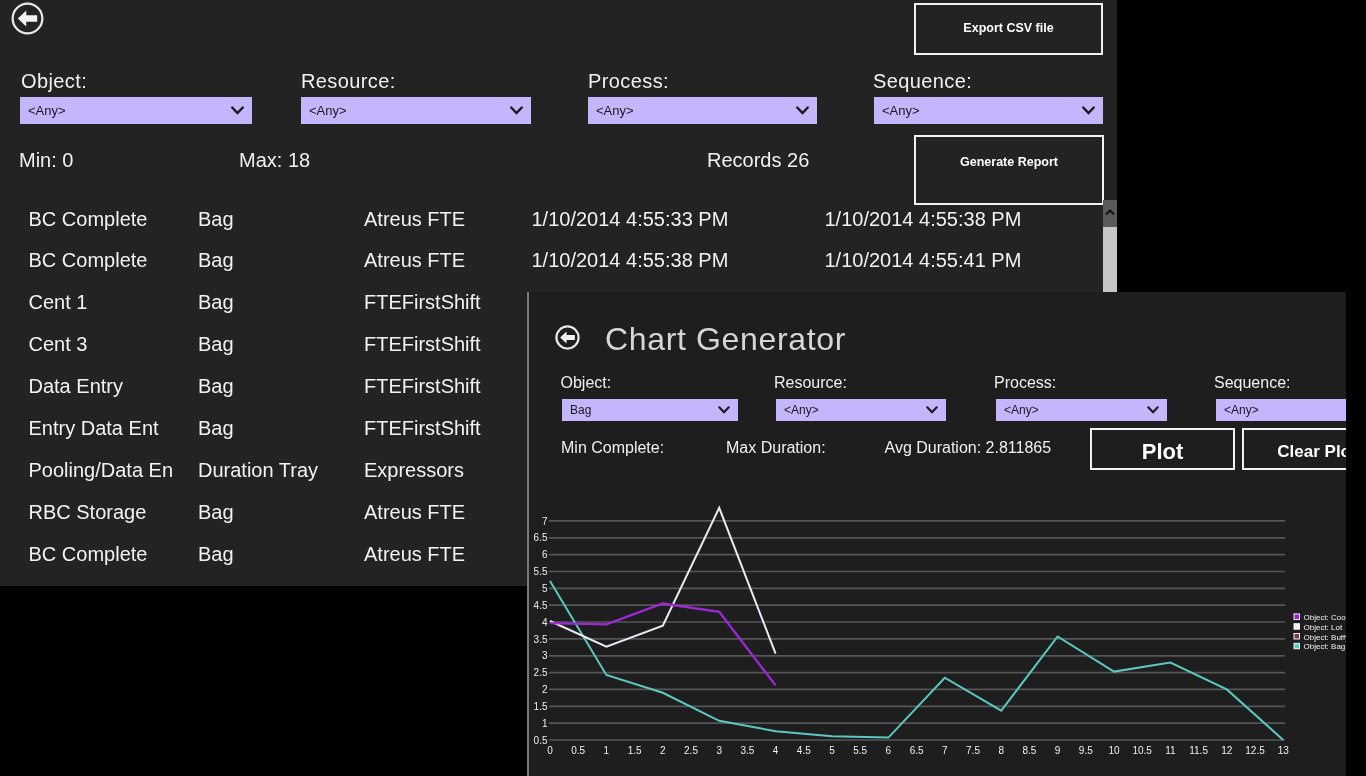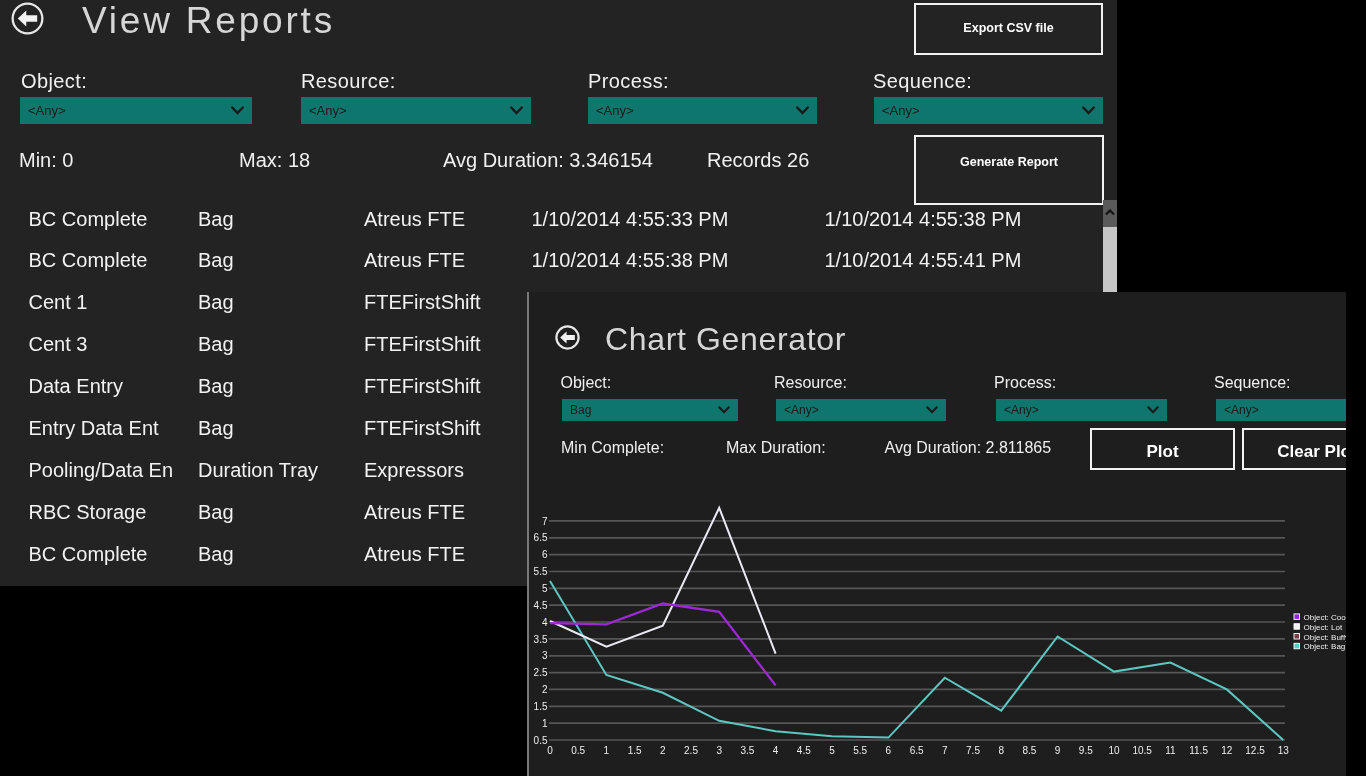--- a/index.html
+++ b/index.html
@@ -3,35 +3,34 @@
 <meta charset="utf-8">
 <style>
   html,body{margin:0;padding:0;}
   body{-webkit-font-smoothing:antialiased;width:1366px;height:776px;background:#000;overflow:hidden;position:relative;
        font-family:"Liberation Sans",sans-serif;}
   .panel{position:absolute;overflow:hidden;}
   #vr{left:0;top:0;width:1117px;height:586px;background:#232323;}
   #cg{left:527px;top:292px;width:819px;height:484px;background:#1e1e1e;}
   .abs{position:absolute;}
   .lbl{position:absolute;color:#f0f0f0;white-space:nowrap;}
-  .dd{position:absolute;background:#0f766e;color:#1a1a1a;box-sizing:border-box;}
+  .dd{position:absolute;background:#c4b5fd;color:#1a1a1a;box-sizing:border-box;}
   .dd .txt{position:absolute;left:8px;white-space:nowrap;}
   .btn{position:absolute;border:2px solid #f2f2f2;color:#fff;font-weight:bold;
        text-align:center;box-sizing:border-box;white-space:nowrap;}
   .cell{position:absolute;color:#f2f2f2;font-size:20px;white-space:nowrap;}
 </style>
 </head>
 <body>
 
 <div id="vr" class="panel">
   <svg class="abs" style="left:11px;top:2px" width="33" height="33" viewBox="0 0 32 32">
     <circle cx="16" cy="16" r="14.4" fill="none" stroke="#e8e8e8" stroke-width="2.2"></circle>
     <polygon points="6.6,16 14.8,8.2 14.8,12.9 25.4,12.9 25.4,19.1 14.8,19.1 14.8,23.8" fill="#f2f2f2"></polygon>
   </svg>
-  <div class="lbl" style="left:82px;top:0px;font-size:37px;letter-spacing:2.8px;color:#d6d6d6;">View Reports</div>
 
   <div class="btn" style="left:914px;top:3px;width:189px;height:52px;font-size:12.5px;line-height:47px;">Export CSV file</div>
 
   <div class="lbl" style="left:21px;top:70px;font-size:20px;letter-spacing:0.4px;">Object:</div>
   <div class="lbl" style="left:301px;top:70px;font-size:20px;letter-spacing:0.4px;">Resource:</div>
   <div class="lbl" style="left:588px;top:70px;font-size:20px;letter-spacing:0.4px;">Process:</div>
   <div class="lbl" style="left:873px;top:70px;font-size:20px;letter-spacing:0.4px;">Sequence:</div>
 
   <div class="dd" style="left:20px;top:97px;width:232px;height:27px;font-size:13px;">
     <span class="txt" style="top:6px;">&lt;Any&gt;</span>
@@ -53,21 +52,20 @@
   </div>
   <div class="dd" style="left:874px;top:97px;width:229px;height:27px;font-size:13px;">
     <span class="txt" style="top:6px;">&lt;Any&gt;</span>
     <svg class="abs" style="right:8px;top:9px" width="13" height="9" viewBox="0 0 13 9">
         <path d="M1.2 1.5 L6.5 7 L11.8 1.5" fill="none" stroke="#1a1a1a" stroke-width="2.4" stroke-linecap="round"></path>
       </svg>
   </div>
 
   <div class="lbl" style="left:19px;top:149px;font-size:20px;">Min: 0</div>
   <div class="lbl" style="left:239px;top:149px;font-size:20px;">Max: 18</div>
-  <div class="lbl" style="left:443px;top:149px;font-size:20px;">Avg Duration: 3.346154</div>
   <div class="lbl" style="left:707px;top:149px;font-size:20px;">Records 26</div>
 
   <div class="btn" style="left:914px;top:135px;width:190px;height:70px;font-size:12.5px;line-height:50px;">Generate Report</div>
 
   <div id="rows">
       <div class="cell" style="left:28.5px;top:207.5px">BC Complete</div>
       <div class="cell" style="left:198px;top:207.5px">Bag</div>
       <div class="cell" style="left:364px;top:207.5px">Atreus FTE</div>
       <div class="cell" style="left:531.5px;top:207.5px">1/10/2014 4:55:33 PM</div>
       <div class="cell" style="left:824.5px;top:207.5px">1/10/2014 4:55:38 PM</div>
@@ -139,21 +137,21 @@
       </svg>
   </div>
   <div class="dd" style="left:689px;top:107px;width:176px;height:22px;font-size:12px;">
     <span class="txt" style="top:4px;">&lt;Any&gt;</span>
   </div>
 
   <div class="lbl" style="left:34px;top:146.5px;font-size:16px;">Min Complete:</div>
   <div class="lbl" style="left:199px;top:146.5px;font-size:16px;">Max Duration:</div>
   <div class="lbl" style="left:357.5px;top:146.5px;font-size:16px;">Avg Duration: 2.811865</div>
 
-  <div class="btn" style="left:563px;top:136px;width:145px;height:42px;font-size:17px;line-height:43px;">Plot</div>
+  <div class="btn" style="left:563px;top:136px;width:145px;height:42px;font-size:22px;line-height:43px;">Plot</div>
   <div class="btn" style="left:715px;top:136px;width:150px;height:42px;font-size:17px;line-height:43px;">Clear Plot</div>
 
   <svg id="chart" class="abs" style="left:0;top:0" width="819" height="484" viewBox="0 0 819 484">
       <line x1="22" y1="448.0" x2="758" y2="448.0" stroke="#565656" stroke-width="1.7"></line>
       <text x="20.5" y="451.6" fill="#eeeeee" font-size="10" text-anchor="end">0.5</text>
       <line x1="22" y1="431.1" x2="758" y2="431.1" stroke="#565656" stroke-width="1.7"></line>
       <text x="20.5" y="434.8" fill="#eeeeee" font-size="10" text-anchor="end">1</text>
       <line x1="22" y1="414.3" x2="758" y2="414.3" stroke="#565656" stroke-width="1.7"></line>
       <text x="20.5" y="417.9" fill="#eeeeee" font-size="10" text-anchor="end">1.5</text>
       <line x1="22" y1="397.4" x2="758" y2="397.4" stroke="#565656" stroke-width="1.7"></line>

